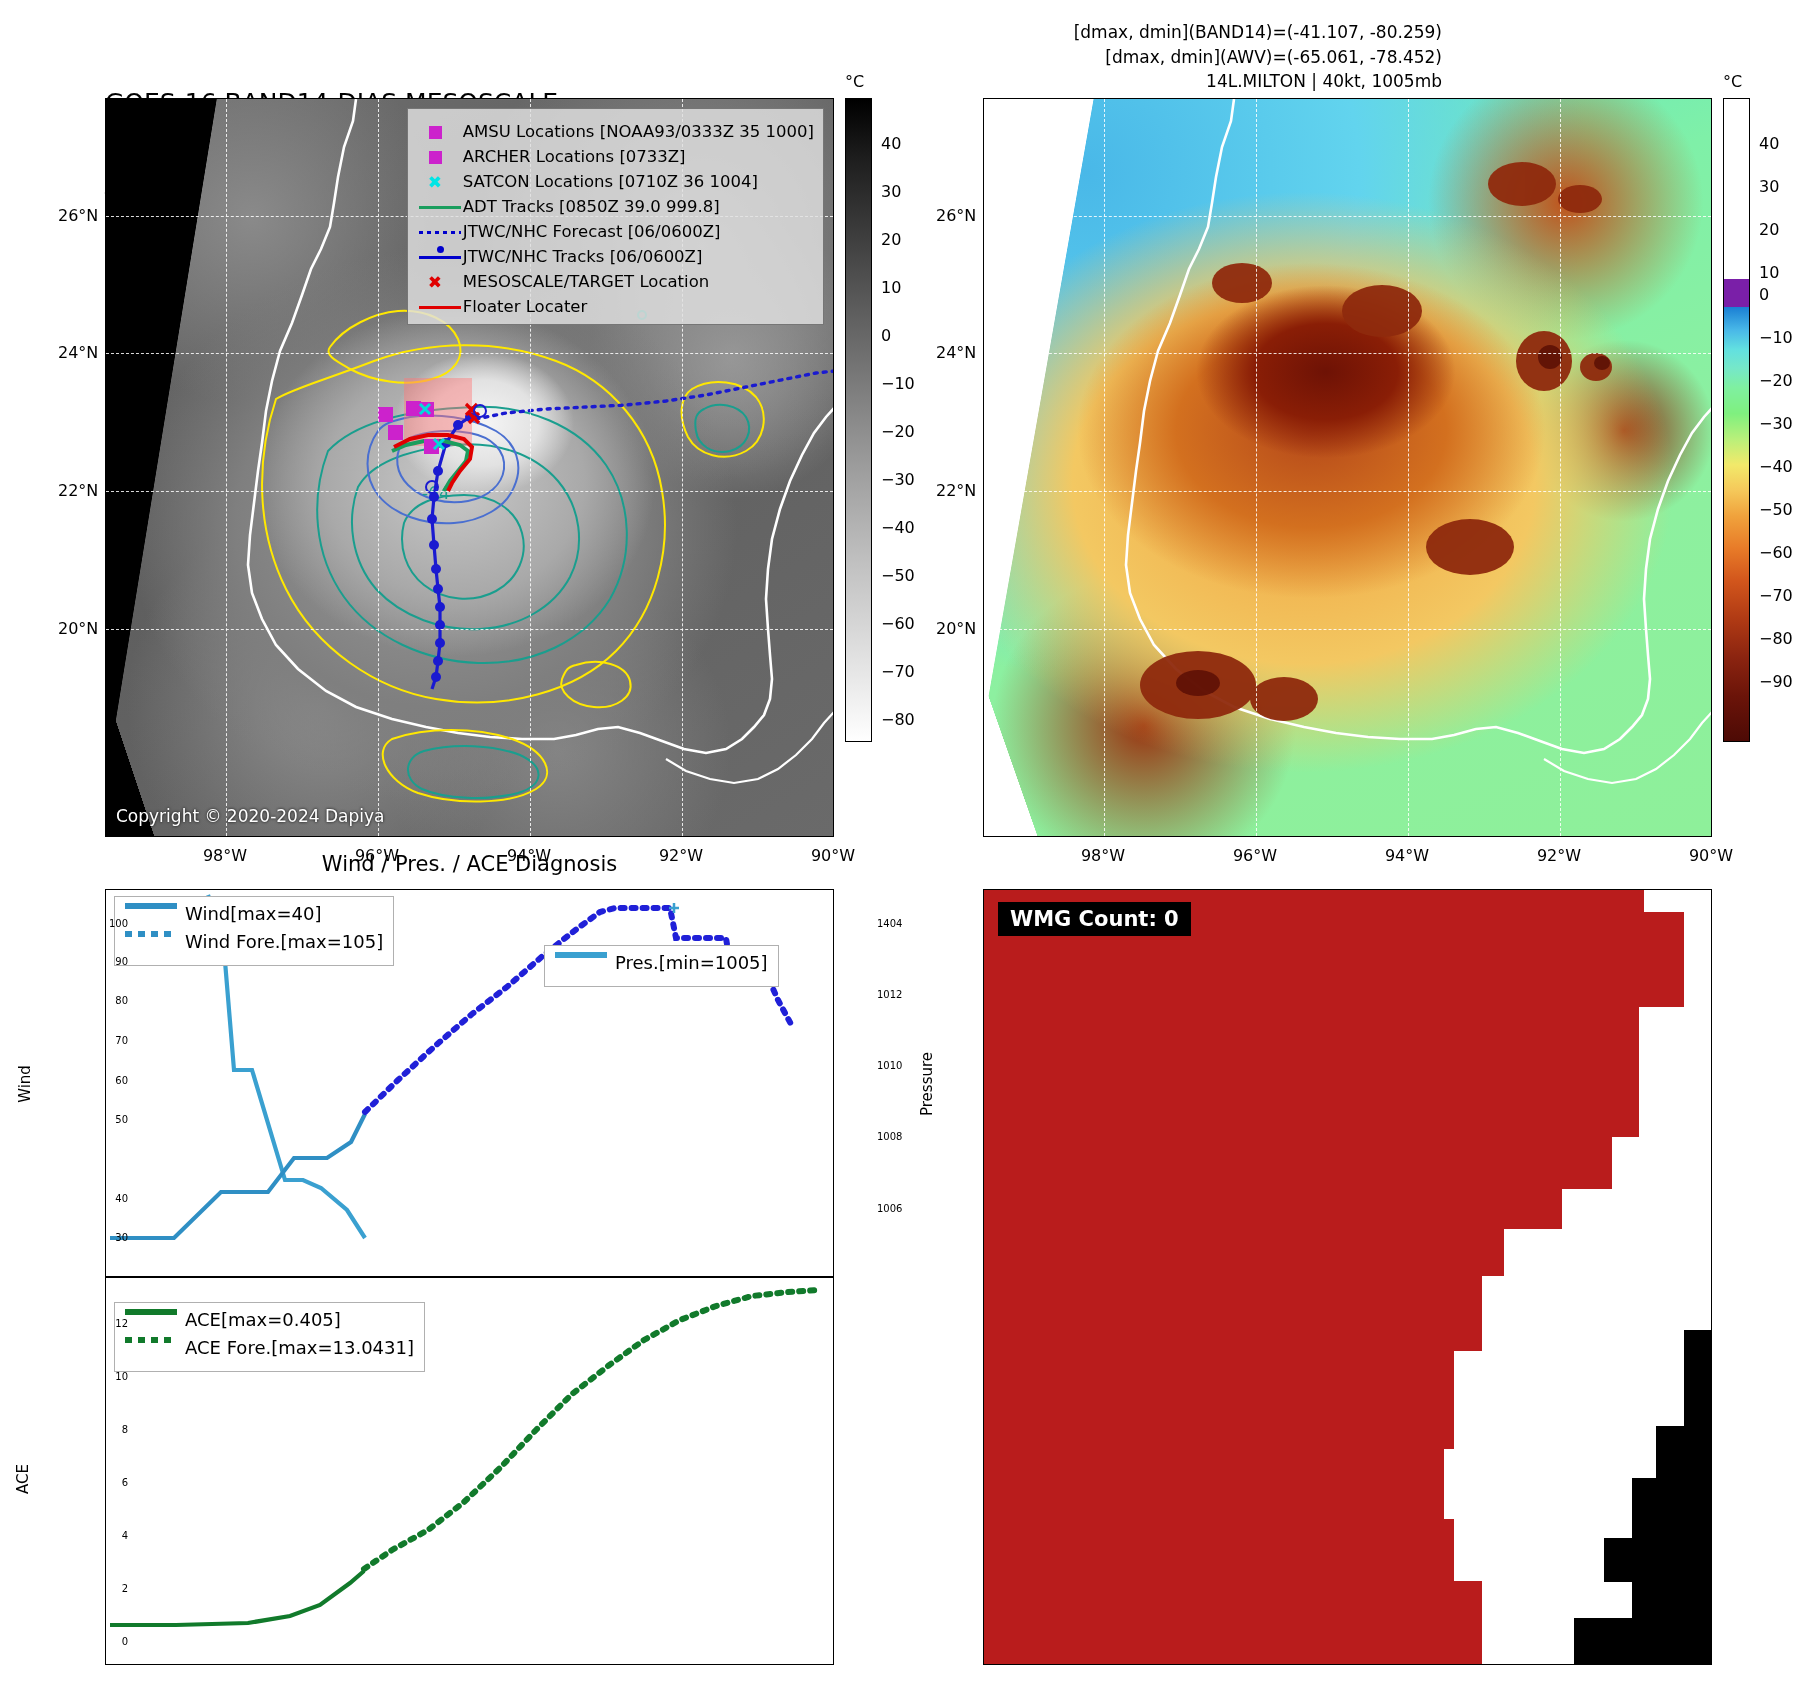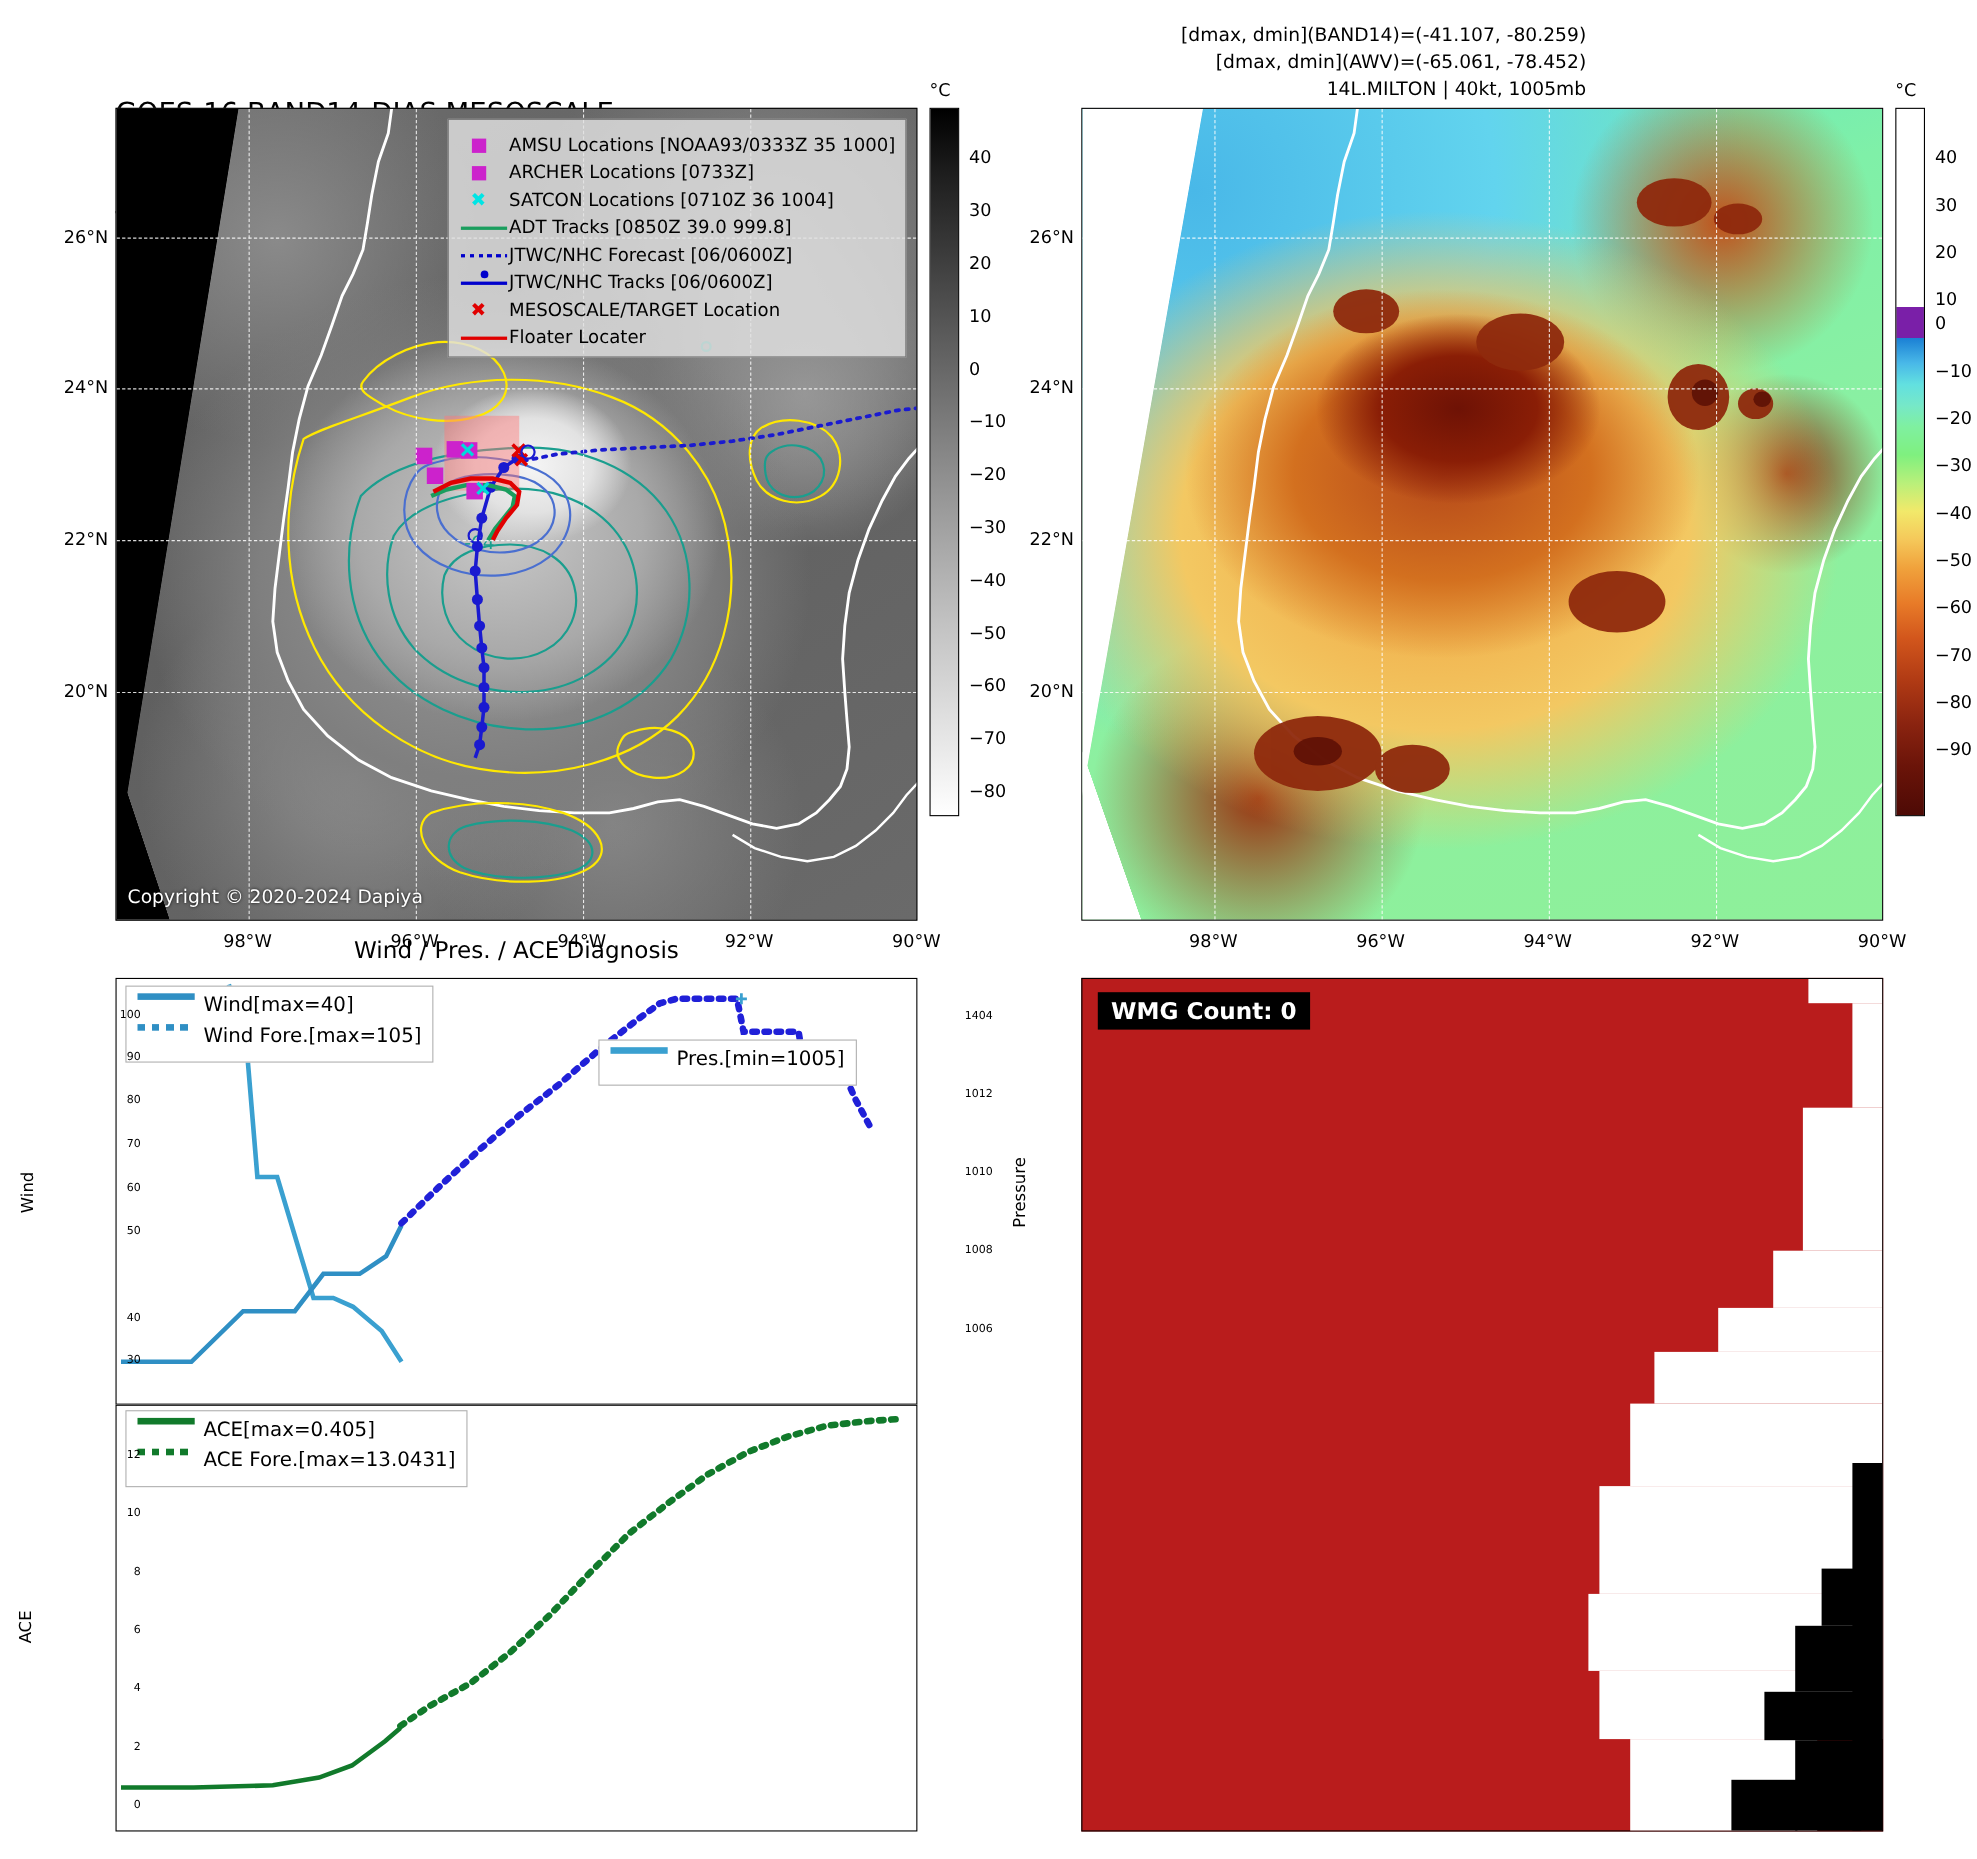--- a/index.html
+++ b/index.html
@@ -544,21 +544,21 @@
   <div class="tick" style="left:845px; top:989px;">1012</div>
   <div class="tick" style="left:845px; top:918px;">1404</div>
   <div class="ylab-rot" style="left:895px; top:1075px;">Pressure</div>
 
   <div id="panel-ace">
     <svg width="727" height="386" viewBox="0 0 727 386">
       <polyline points="4,347 70,347 142,345 184,338 214,327 244,305 258,293" fill="none" stroke="#117a2b" stroke-width="4.2"></polyline>
       <polyline points="258,291 286,272 322,252 358,224 394,190 430,152 466,116 502,88 538,62
                         574,42 610,28 646,18 682,14 712,12" fill="none" stroke="#117a2b" stroke-width="6" stroke-dasharray="4 7" stroke-linecap="round"></polyline>
     </svg>
-    <div class="plot-legend" style="left:8px; top:4px;">
+    <div class="plot-legend" style="left:8px; top:24px;">
       <div class="row">
         <span class="sym sym-solid-green"></span>
         <span>ACE[max=0.405]</span>
       </div>
       <div class="row">
         <span class="sym sym-dot-green"></span>
         <span>ACE Fore.[max=13.0431]</span>
       </div>
     </div>
   </div>

